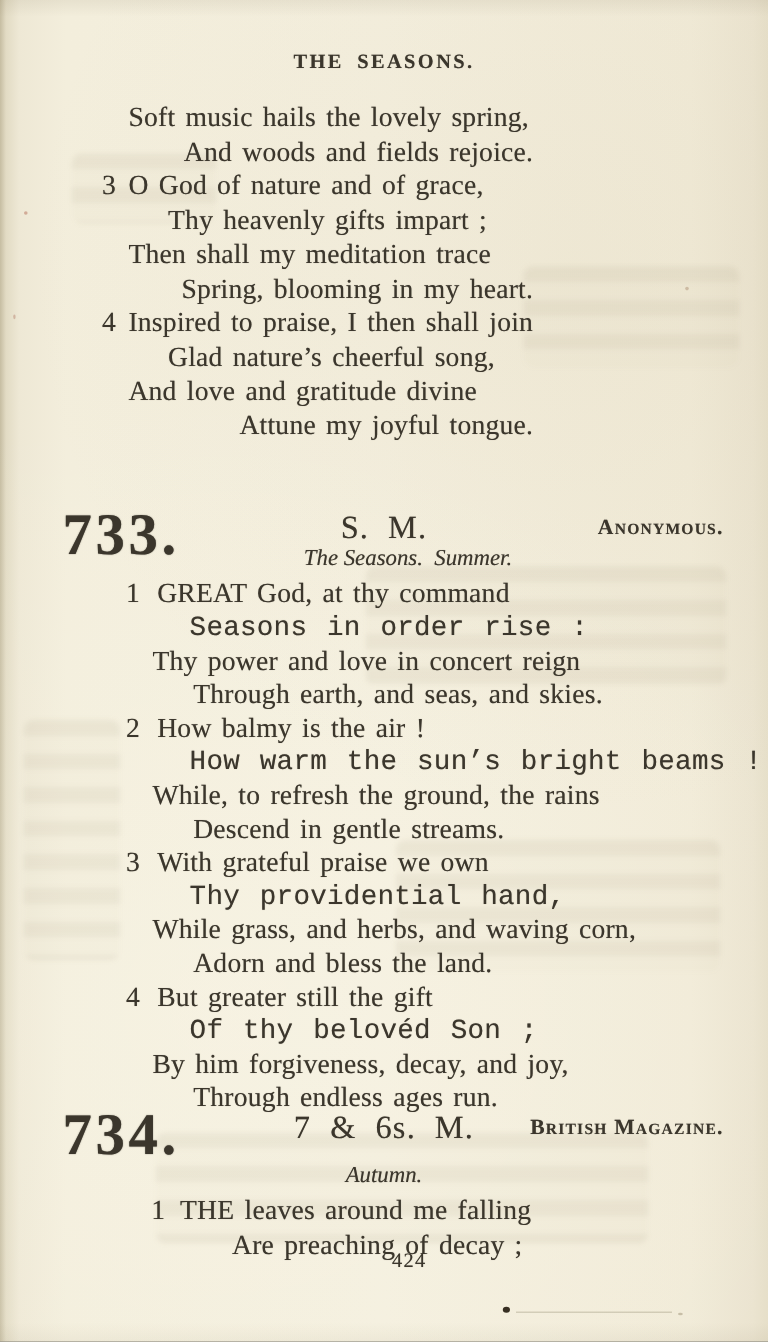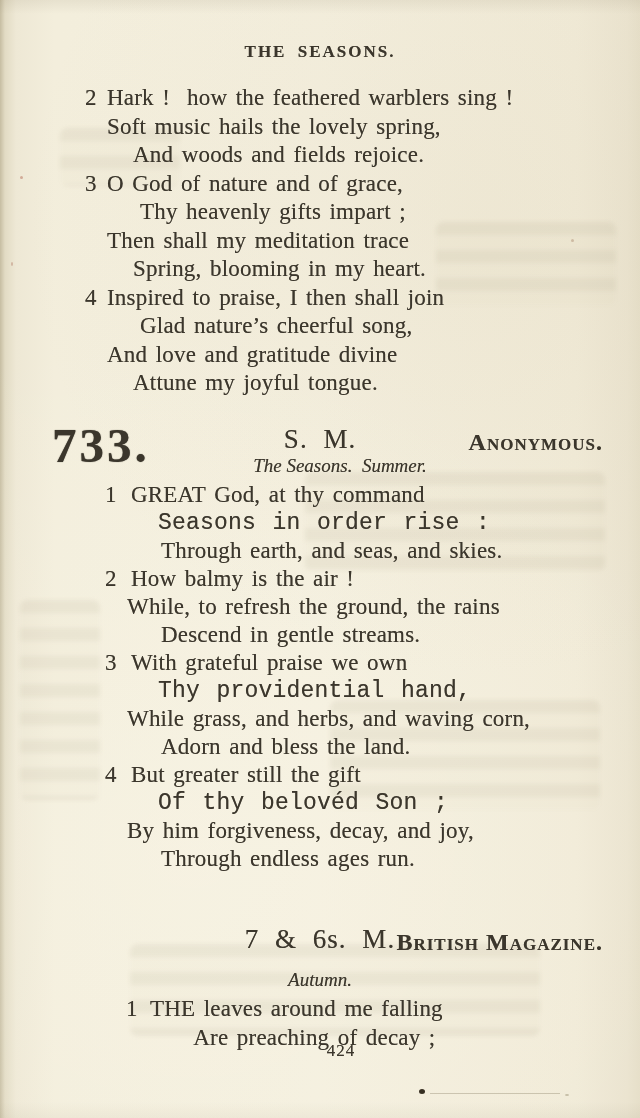--- a/index.html
+++ b/index.html
@@ -38,21 +38,21 @@
   }
   .verses-a .vline{line-height:28.5px;}
   .verses-b .vline{line-height:28px;}
   .verses-c .vline{line-height:29px;}
   .vnum{display:inline-block;}
   .verses-a .vnum{width:22px;}
   .verses-b .vnum{width:26px;}
   .verses-c .vnum{width:24px;}
   .verses-a .l2{padding-left:55px;}
   .verses-a .l3{padding-left:22px;}
-  .verses-a .l4{padding-left:48px;}
+  .verses-a .l4{padding-left:48px;text-align:right;}
   .verses-b .l2{padding-left:53px;font-family:Liberation Mono, monospace;}
   .verses-b .l3{padding-left:22px;}
   .verses-b .l4{padding-left:56px;}
   .verses-c .l2{padding-left:60px;text-align:center;}
   
   .hymn-head{position:absolute;left:0;right:0;height:40px;}
   .head-733{top:424px;}
   .head-734{top:924px;}
   .hymn-number{
     position:absolute;left:52px;top:-7px;
@@ -61,21 +61,21 @@
   }
   .hymn-meter{
     position:absolute;left:0;right:0;top:0;
     text-align:center;
     font-size:27px;letter-spacing:1px;word-spacing:8px;
     white-space:pre;
   }
   .hymn-attr{
     position:absolute;right:37px;top:5px;
     font-variant:small-caps;font-weight:bold;
-    font-size:24px;letter-spacing:1px;
+    font-size:18px;letter-spacing:1px;
   }
   .hymn-subtitle{
     position:absolute;left:0;right:0;
     text-align:center;
     font-style:italic;font-size:19px;
     white-space:pre;
   }
   .sub-733{top:455px;padding-left:40px;}
   .sub-734{top:969px;}
   .page-number{
@@ -102,21 +102,20 @@
   <div class="ghost" style="left:60px;top:128px;width:120px;height:58px;"></div>
   <div class="ghost" style="left:305px;top:472px;width:300px;height:100px;"></div>
   <div class="ghost" style="left:330px;top:700px;width:270px;height:110px;"></div>
   <div class="ghost" style="left:130px;top:944px;width:410px;height:92px;"></div>
   <div class="ghost" style="left:20px;top:600px;width:80px;height:200px;"></div>
 
   <div class="running-head ink">THE SEASONS.</div>
 
   <div class="vgroup verses-a ink">
     <div class="verse">
-      <div class="vline l1"><span class="vnum">2</span><span>Hark !  how the feathered warblers sing !</span></div>
       <div class="vline l3">Soft music hails the lovely spring,</div>
       <div class="vline l4">And woods and fields rejoice.</div>
     </div>
     <div class="verse">
       <div class="vline l1"><span class="vnum">3</span><span>O God of nature and of grace,</span></div>
       <div class="vline l2">Thy heavenly gifts impart ;</div>
       <div class="vline l3">Then shall my meditation trace</div>
       <div class="vline l4">Spring, blooming in my heart.</div>
     </div>
     <div class="verse">
@@ -131,42 +130,45 @@
     <span class="hymn-number">733.</span>
     <span class="hymn-meter ink">S. M.</span>
     <span class="hymn-attr ink">Anonymous.</span>
   </div>
   <div class="hymn-subtitle sub-733 ink">The Seasons.  Summer.</div>
 
   <div class="vgroup verses-b ink">
     <div class="verse">
       <div class="vline l1"><span class="vnum">1</span><span>GREAT God, at thy command</span></div>
       <div class="vline l2">Seasons in order rise :</div>
+      <div class="vline l3">Thy power and love in concert reign</div>
       <div class="vline l4">Through earth, and seas, and skies.</div>
     </div>
     <div class="verse">
       <div class="vline l1"><span class="vnum">2</span><span>How balmy is the air !</span></div>
+      <div class="vline l2">How warm the sun’s bright beams !</div>
       <div class="vline l3">While, to refresh the ground, the rains</div>
       <div class="vline l4">Descend in gentle streams.</div>
     </div>
     <div class="verse">
       <div class="vline l1"><span class="vnum">3</span><span>With grateful praise we own</span></div>
       <div class="vline l2">Thy providential hand,</div>
       <div class="vline l3">While grass, and herbs, and waving corn,</div>
       <div class="vline l4">Adorn and bless the land.</div>
     </div>
     <div class="verse">
       <div class="vline l1"><span class="vnum">4</span><span>But greater still the gift</span></div>
       <div class="vline l2">Of thy belovéd Son ;</div>
       <div class="vline l3">By him forgiveness, decay, and joy,</div>
       <div class="vline l4">Through endless ages run.</div>
     </div>
   </div>
 
   <div class="hymn-head head-734">
+    <span class="hymn-number">734.</span>
     <span class="hymn-meter ink">7 &amp; 6s. M.</span>
     <span class="hymn-attr ink">British Magazine.</span>
   </div>
   <div class="hymn-subtitle sub-734 ink">Autumn.</div>
 
   <div class="vgroup verses-c ink">
     <div class="verse">
       <div class="vline l1"><span class="vnum">1</span><span>THE leaves around me falling</span></div>
       <div class="vline l2">Are preaching of decay ;</div>
     </div>

